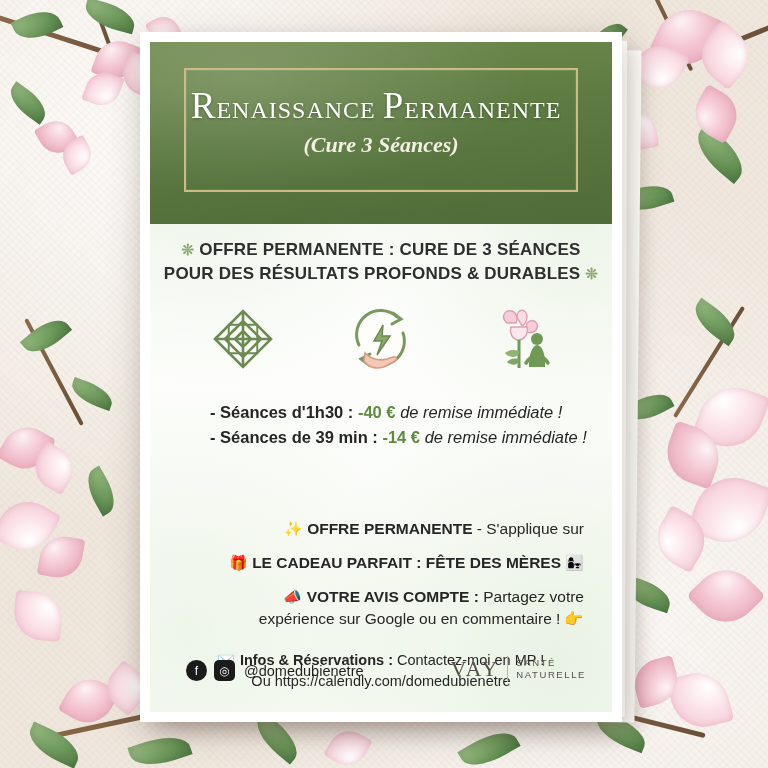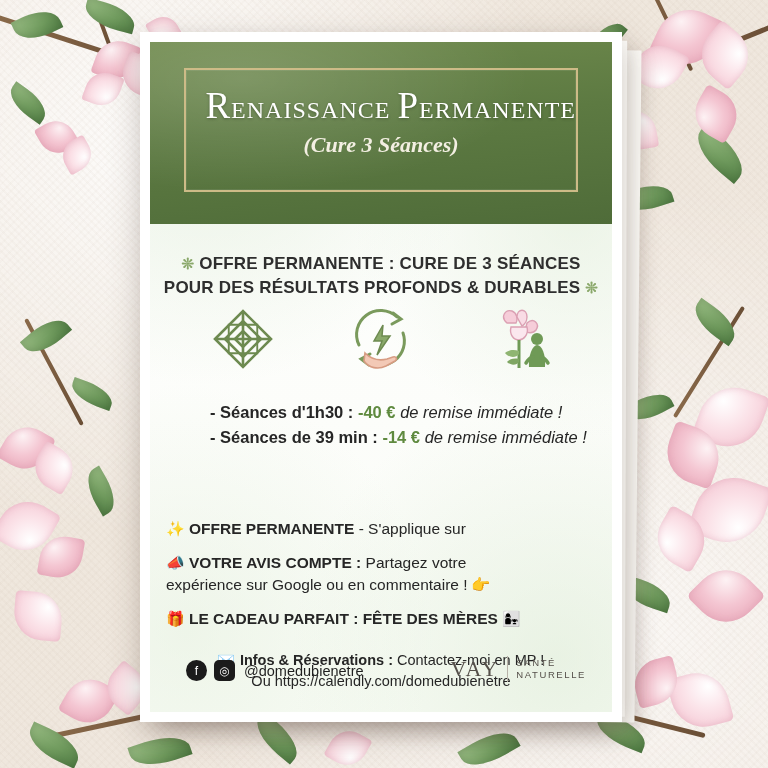--- a/index.html
+++ b/index.html
@@ -109,22 +109,22 @@
   }
   .header-frame {
     position: absolute;
     left: 34px; top: 26px; right: 34px;
     height: 120px;
     border: 2px solid #cdbb87;
     box-shadow: inset 0 0 0 1px rgba(255,255,255,0.08);
   }
   .title {
     position: absolute;
-    left: 0; right: 0; top: 14px;
-    text-align: right;
+    left: 0; right: 10px; top: 14px;
+    text-align: center;
     color: #ffffff;
     font-family: "Liberation Serif", serif;
     font-size: 31px;
     letter-spacing: 0.5px;
     text-shadow: 0 1px 3px rgba(0,0,0,0.3);
     white-space: nowrap;
   }
   .title .cap { font-size: 37px; }
   .subtitle {
     position: absolute;
@@ -140,21 +140,20 @@
   
   .offer-head {
     position: absolute;
     left: 0; right: 0; top: 196px;
     text-align: center;
     color: #2e2e2e;
     font-weight: bold;
     font-size: 17px;
     line-height: 24px;
     letter-spacing: 0.2px;
-    margin-top: 14px;
   }
   .offer-head .flower { color: #8aa86a; font-size: 15px; }
 
   
   .icons {
     position: absolute;
     left: 0; right: 0; top: 258px;
     height: 78px;
     display: flex;
     justify-content: center;
@@ -176,21 +175,21 @@
     font-weight: bold;
     white-space: nowrap;
   }
   .price-row .amt { color: #5f8a3f; }
   .price-row .tail { font-weight: normal; font-style: italic; }
 
   
   .benefits {
     position: absolute;
     left: 16px; right: 28px; top: 476px;
-    text-align: left;
+    text-align: right;
     color: #262626;
   }
   .b-line {
     font-size: 15.5px;
     line-height: 22px;
     margin-bottom: 12px;
   }
   .b-line b { font-weight: bold; }
   .b-line .em { font-size: 15px; }
 
@@ -405,29 +404,29 @@
         </div>
       </div>
 
       <div class="benefits">
         <div class="b-line">
           <span class="em">✨</span>
           <b>OFFRE PERMANENTE</b>
           <span>- S'applique sur</span><br>
         </div>
         <div class="b-line">
+          <span class="em">🎁</span>
+          <b>LE CADEAU PARFAIT : FÊTE DES MÈRES</b>
+          <span class="em">👩‍👧</span>
+        </div>
+        <div class="b-line">
           <span class="em">📣</span>
           <b>VOTRE AVIS COMPTE :</b>
           <span>Partagez votre</span><br>
           <span>expérience sur Google ou en commentaire ! 👉</span>
-        </div>
-        <div class="b-line">
-          <span class="em">🎁</span>
-          <b>LE CADEAU PARFAIT : FÊTE DES MÈRES</b>
-          <span class="em">👩‍👧</span>
         </div>
       </div>
 
       <div class="contact">
         <div>
           <span>✉️</span>
           <b>Infos &amp; Réservations :</b>
           <span>Contactez-moi en MP !</span>
         </div>
         <div>Ou https://calendly.com/domedubienetre</div>

